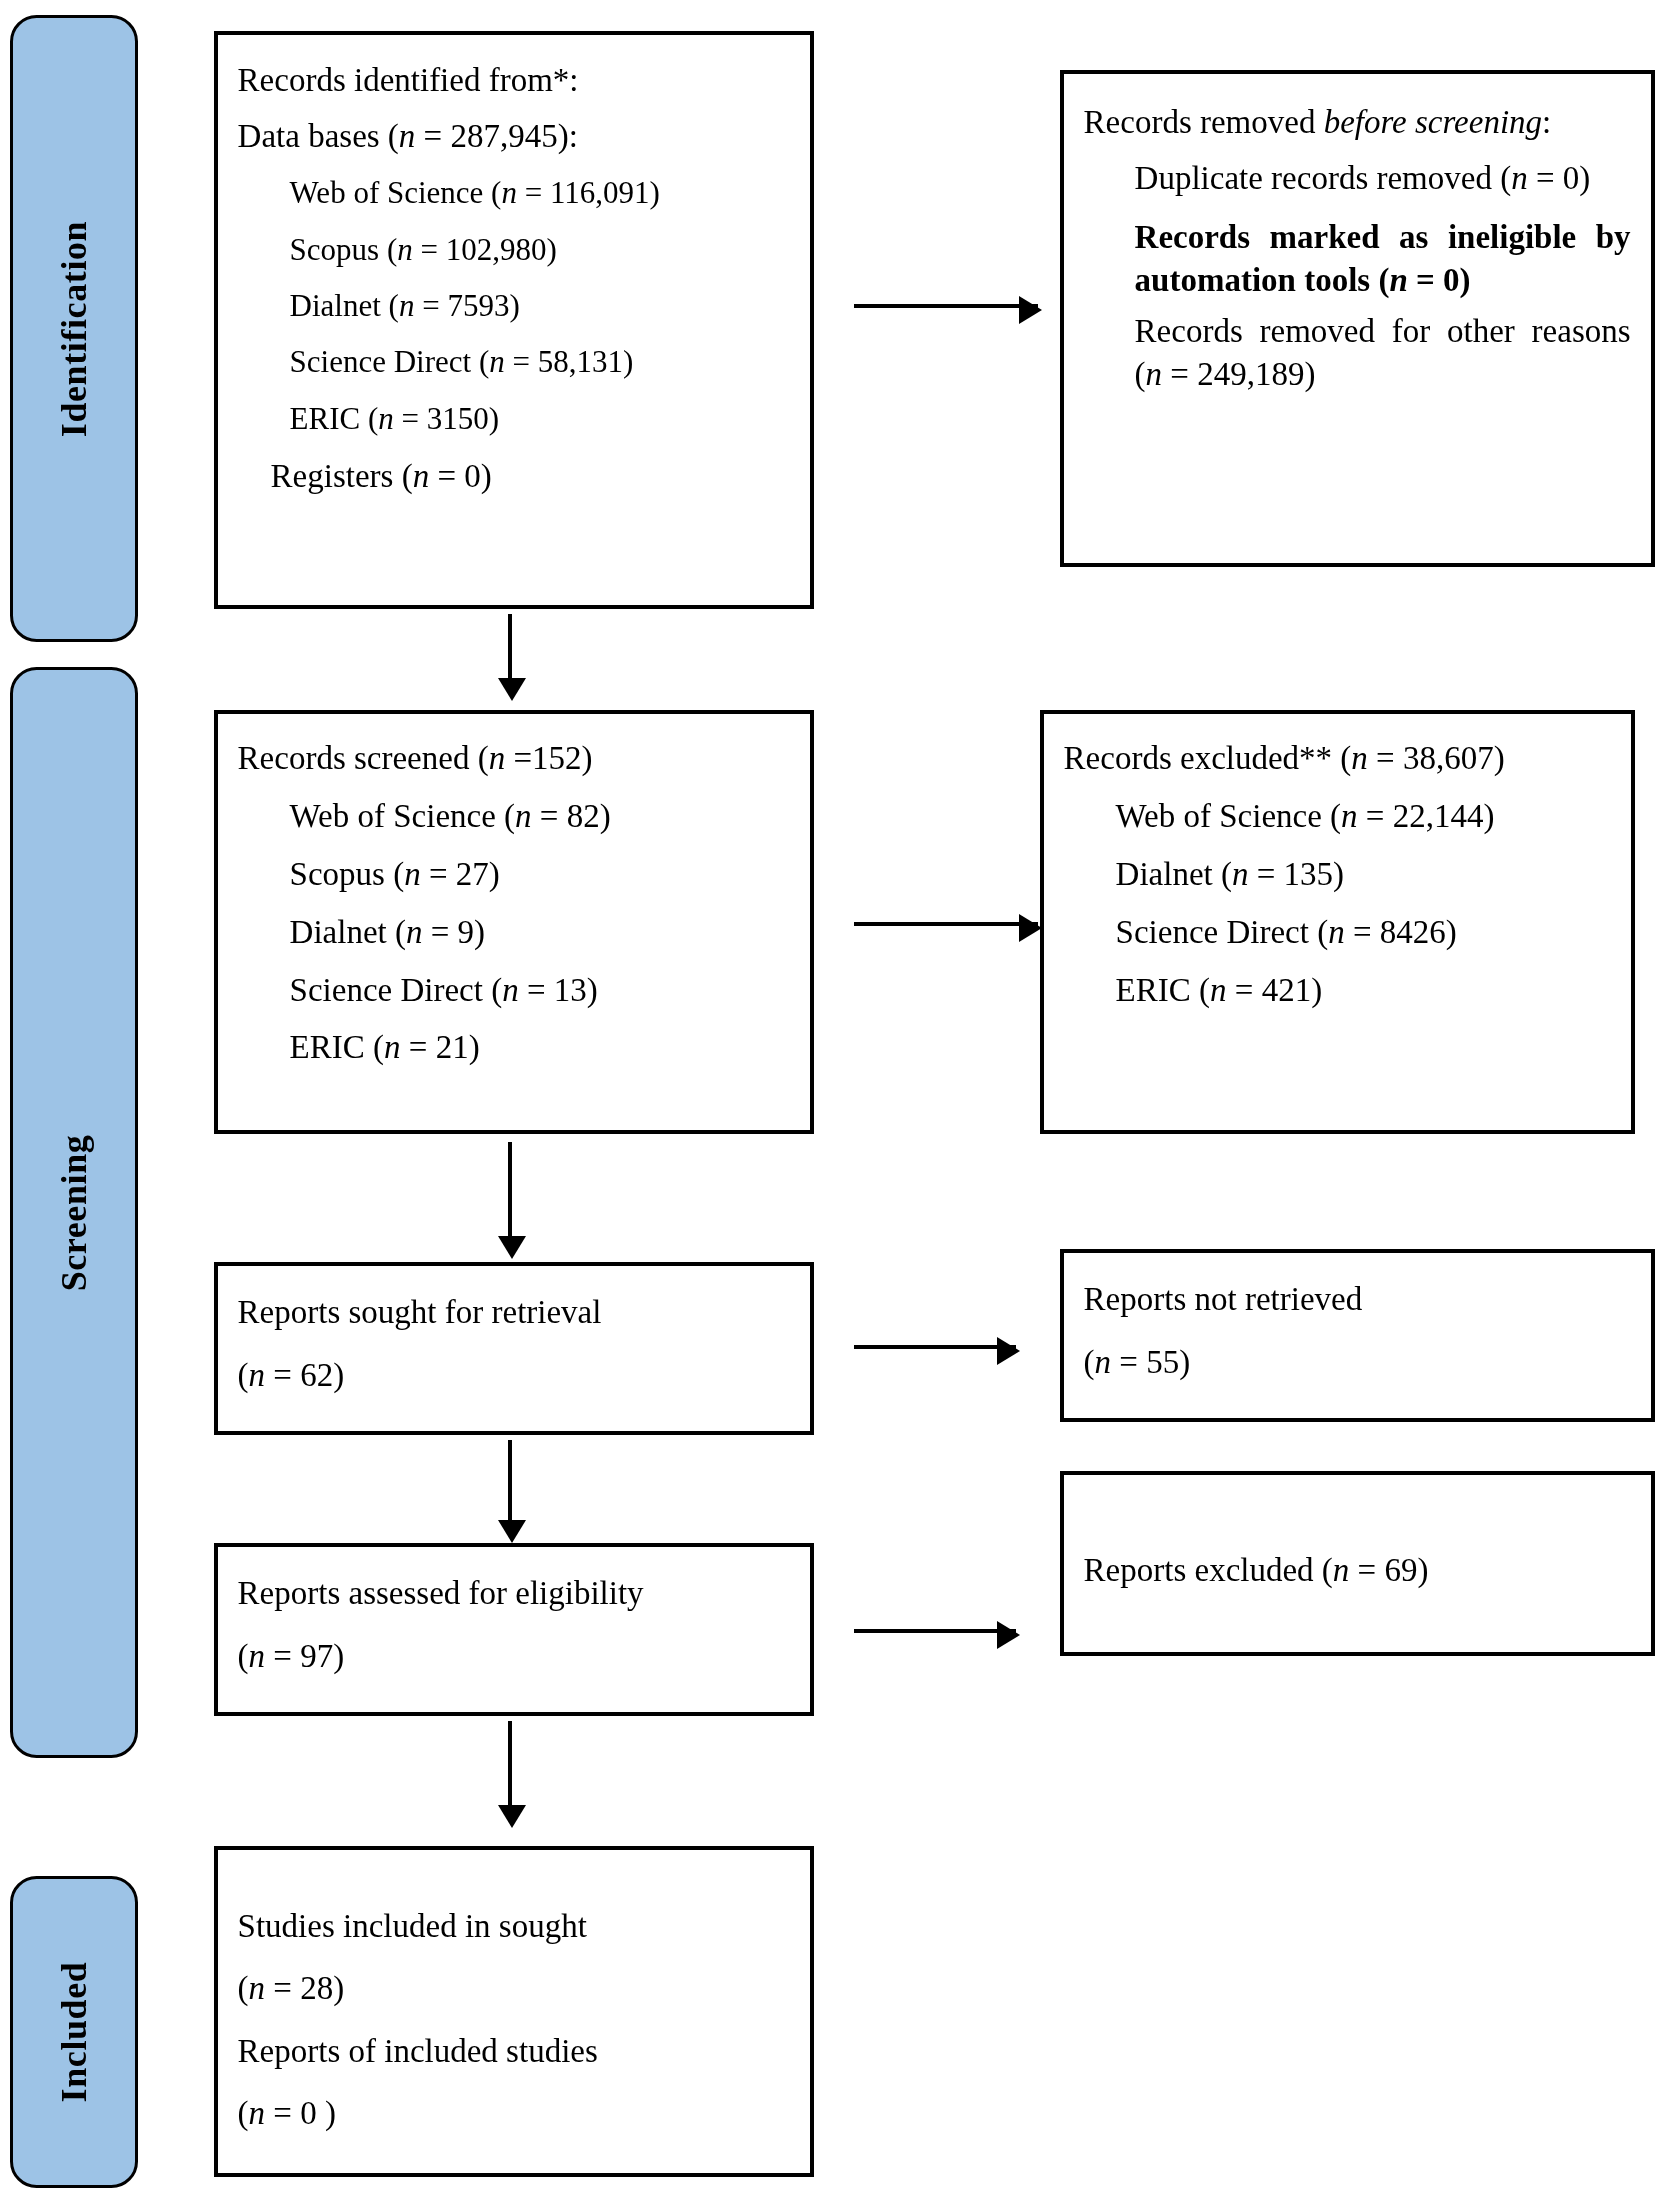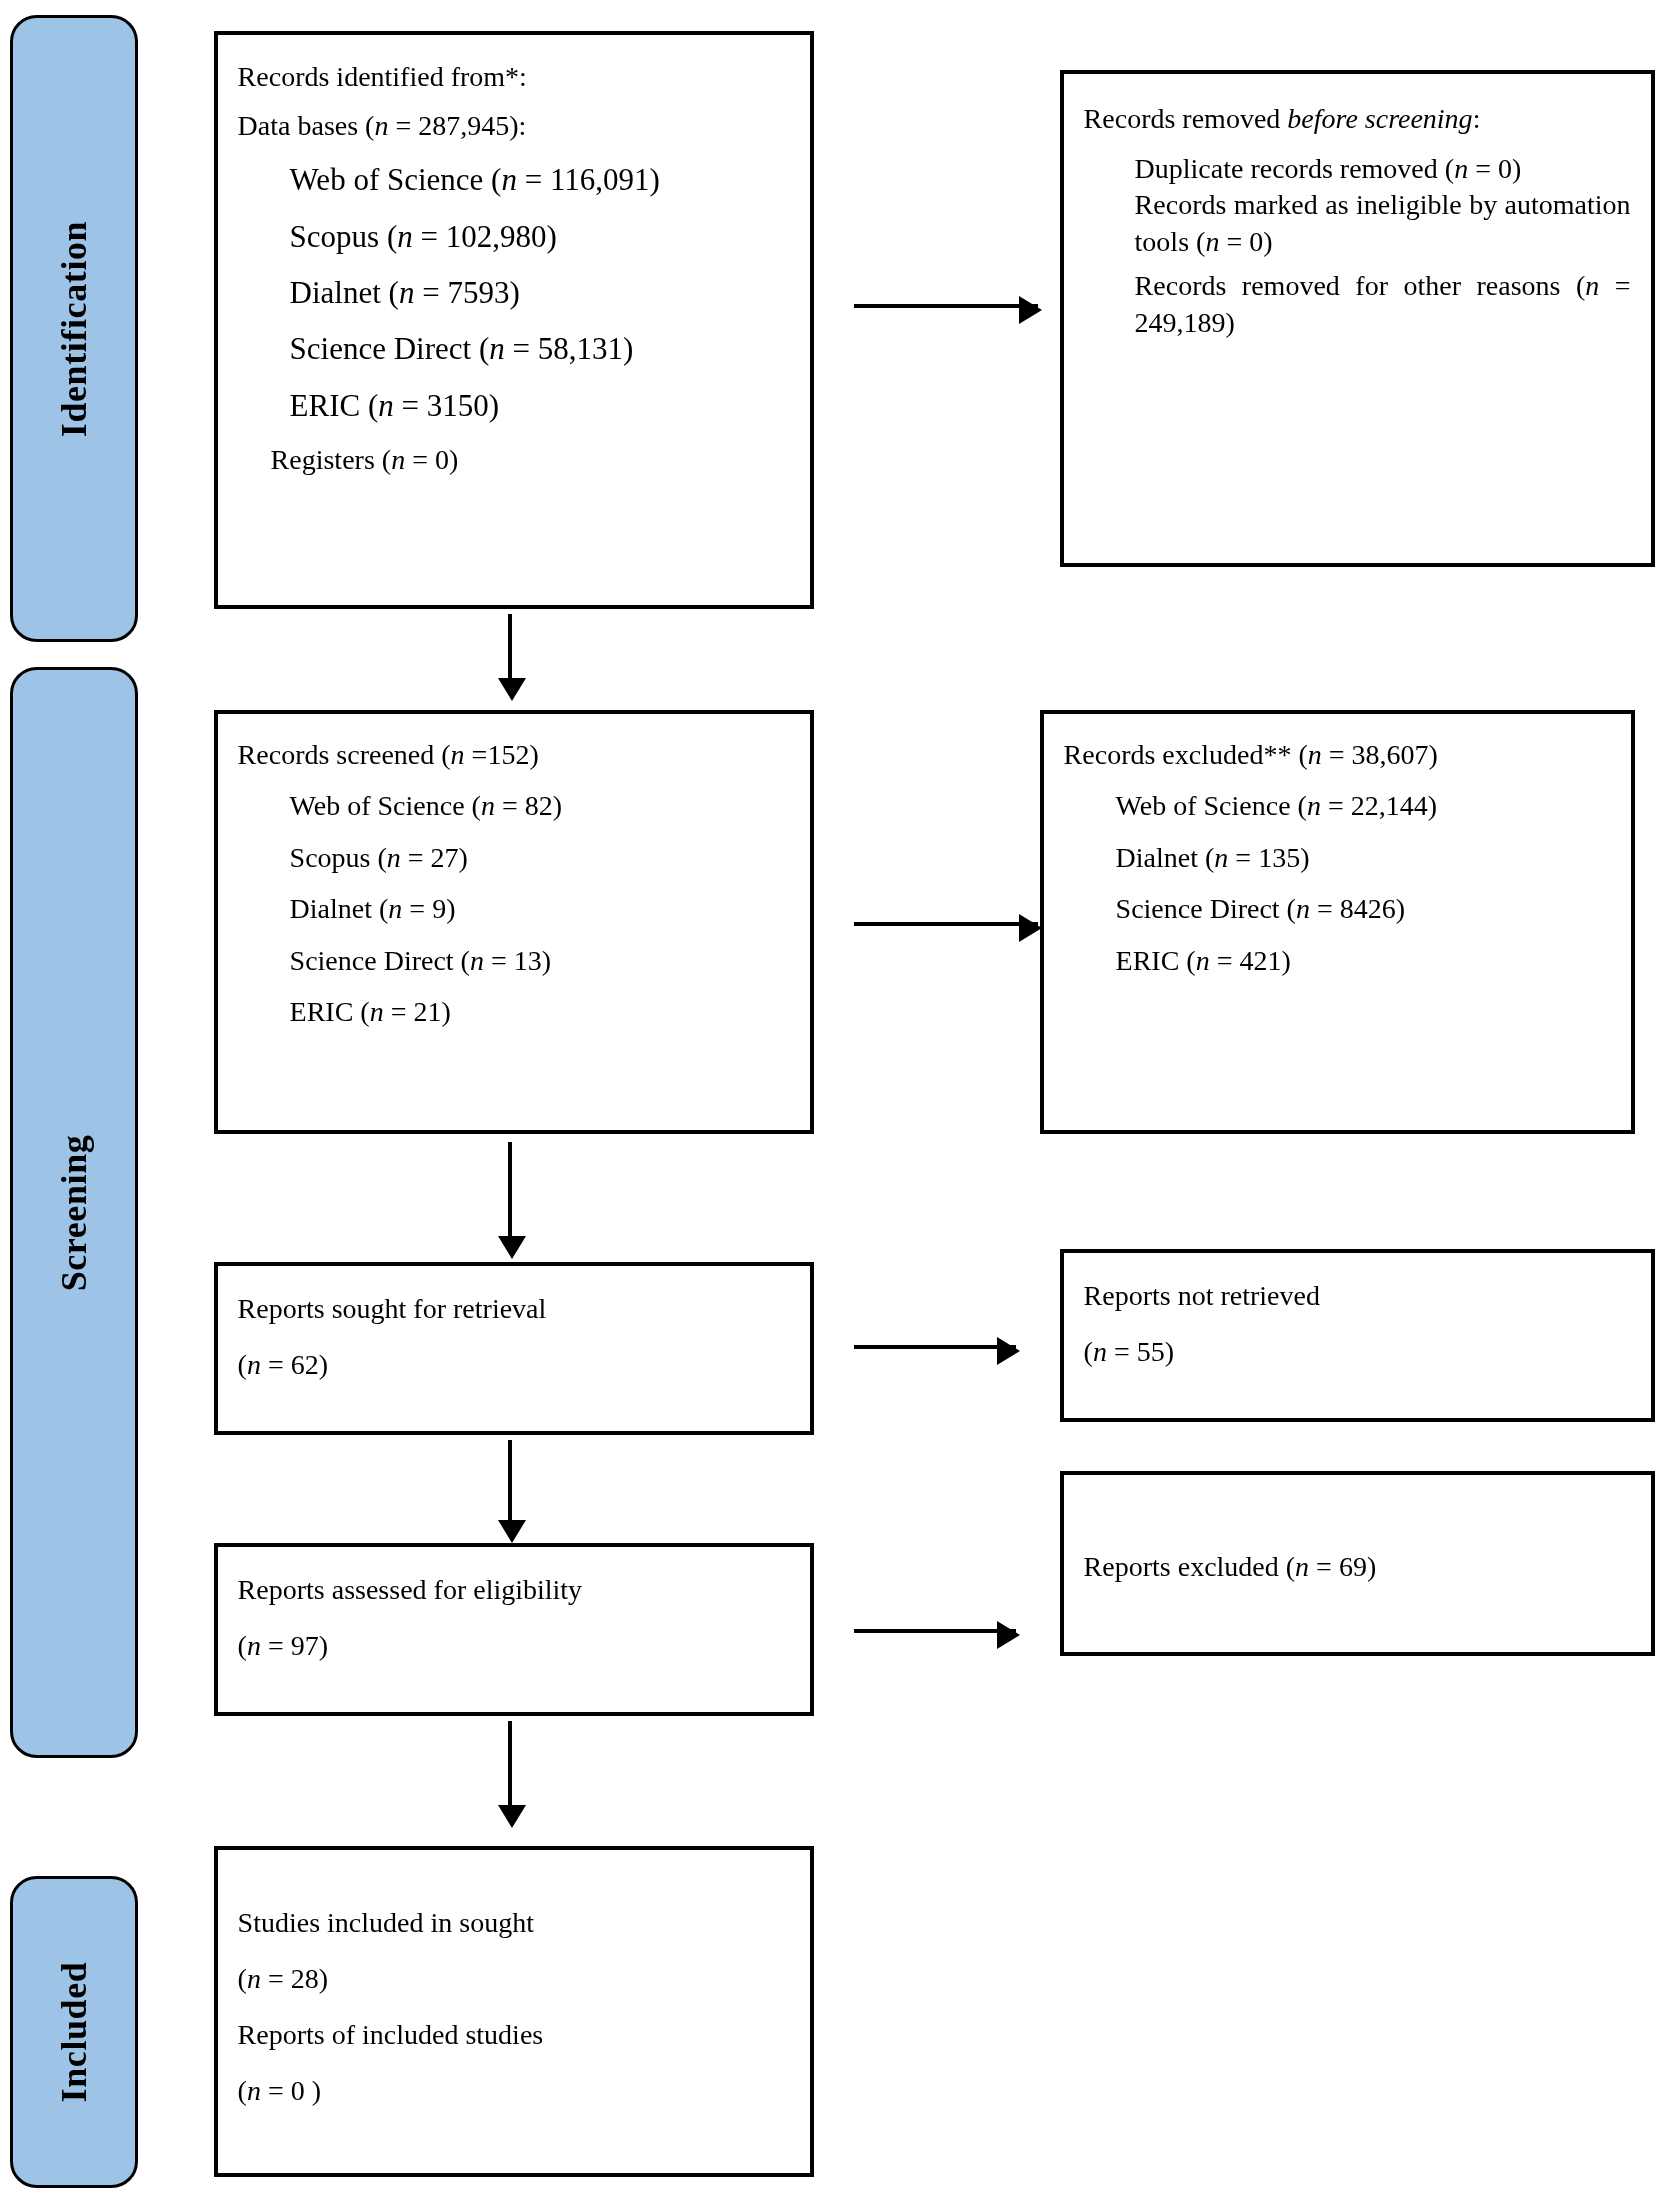--- a/index.html
+++ b/index.html
@@ -44,21 +44,21 @@
 
   
   .flow-box {
     position: absolute;
     background: #ffffff;
     border: 4px solid #000000;
     box-sizing: border-box;
     padding: 17.3px 19.6px;
   }
   .box-line {
-    font-size: 28px;
+    font-size: 33px;
     line-height: 1.30;
     white-space: nowrap;
     color: #000000;
   }
   .box-line.wrapped {
     white-space: normal;
     text-align: justify;
     text-align-last: left;
   }
   .indent-1 { padding-left: 52px; }
@@ -128,21 +128,21 @@
     <div class="box-line indent-2" style="margin-top:16px;">Registers (<i>n</i> = 0)</div>
   </div>
 
   <div class="h-arrow" style="left:854px; top:304px; width:184px;"></div>
 
   <div class="flow-box" style="left:1060px; top:70px; width:595px; height:497px; padding-top:26.6px;">
     <div class="box-line">
       <span>Records removed </span><span class="ital">before screening</span><span>:</span>
     </div>
     <div class="box-line wrapped indent-sub" style="margin-top:14px; width:496px;">Duplicate records removed (<i>n</i> = 0)</div>
-    <div class="box-line wrapped indent-sub" style="margin-top:0; width:496px;">Records marked as ineligible by automation tools (<i>n</i> = 0)</div>
+    <div class="box-line wrapped indent-sub" style="margin-top:16px; width:496px;font-weight:bold;">Records marked as ineligible by automation tools (<i>n</i> = 0)</div>
     <div class="box-line wrapped indent-sub" style="margin-top:8px; width:496px;">Records removed for other reasons (<i>n</i> = 249,189)</div>
   </div>
 
   <div class="v-arrow" style="left:508px; top:614px; height:65px;"></div>
 
   <div class="flow-box" style="left:214px; top:710px; width:600px; height:424px; padding-top:23px;">
     <div class="box-line">Records screened (<i>n</i> =152)</div>
     <div class="box-line indent-1" style="margin-top:15px;">Web of Science (<i>n</i> = 82)</div>
     <div class="box-line indent-1" style="margin-top:15px;">Scopus (<i>n</i> = 27)</div>
     <div class="box-line indent-1" style="margin-top:15px;">Dialnet (<i>n</i> = 9)</div>

